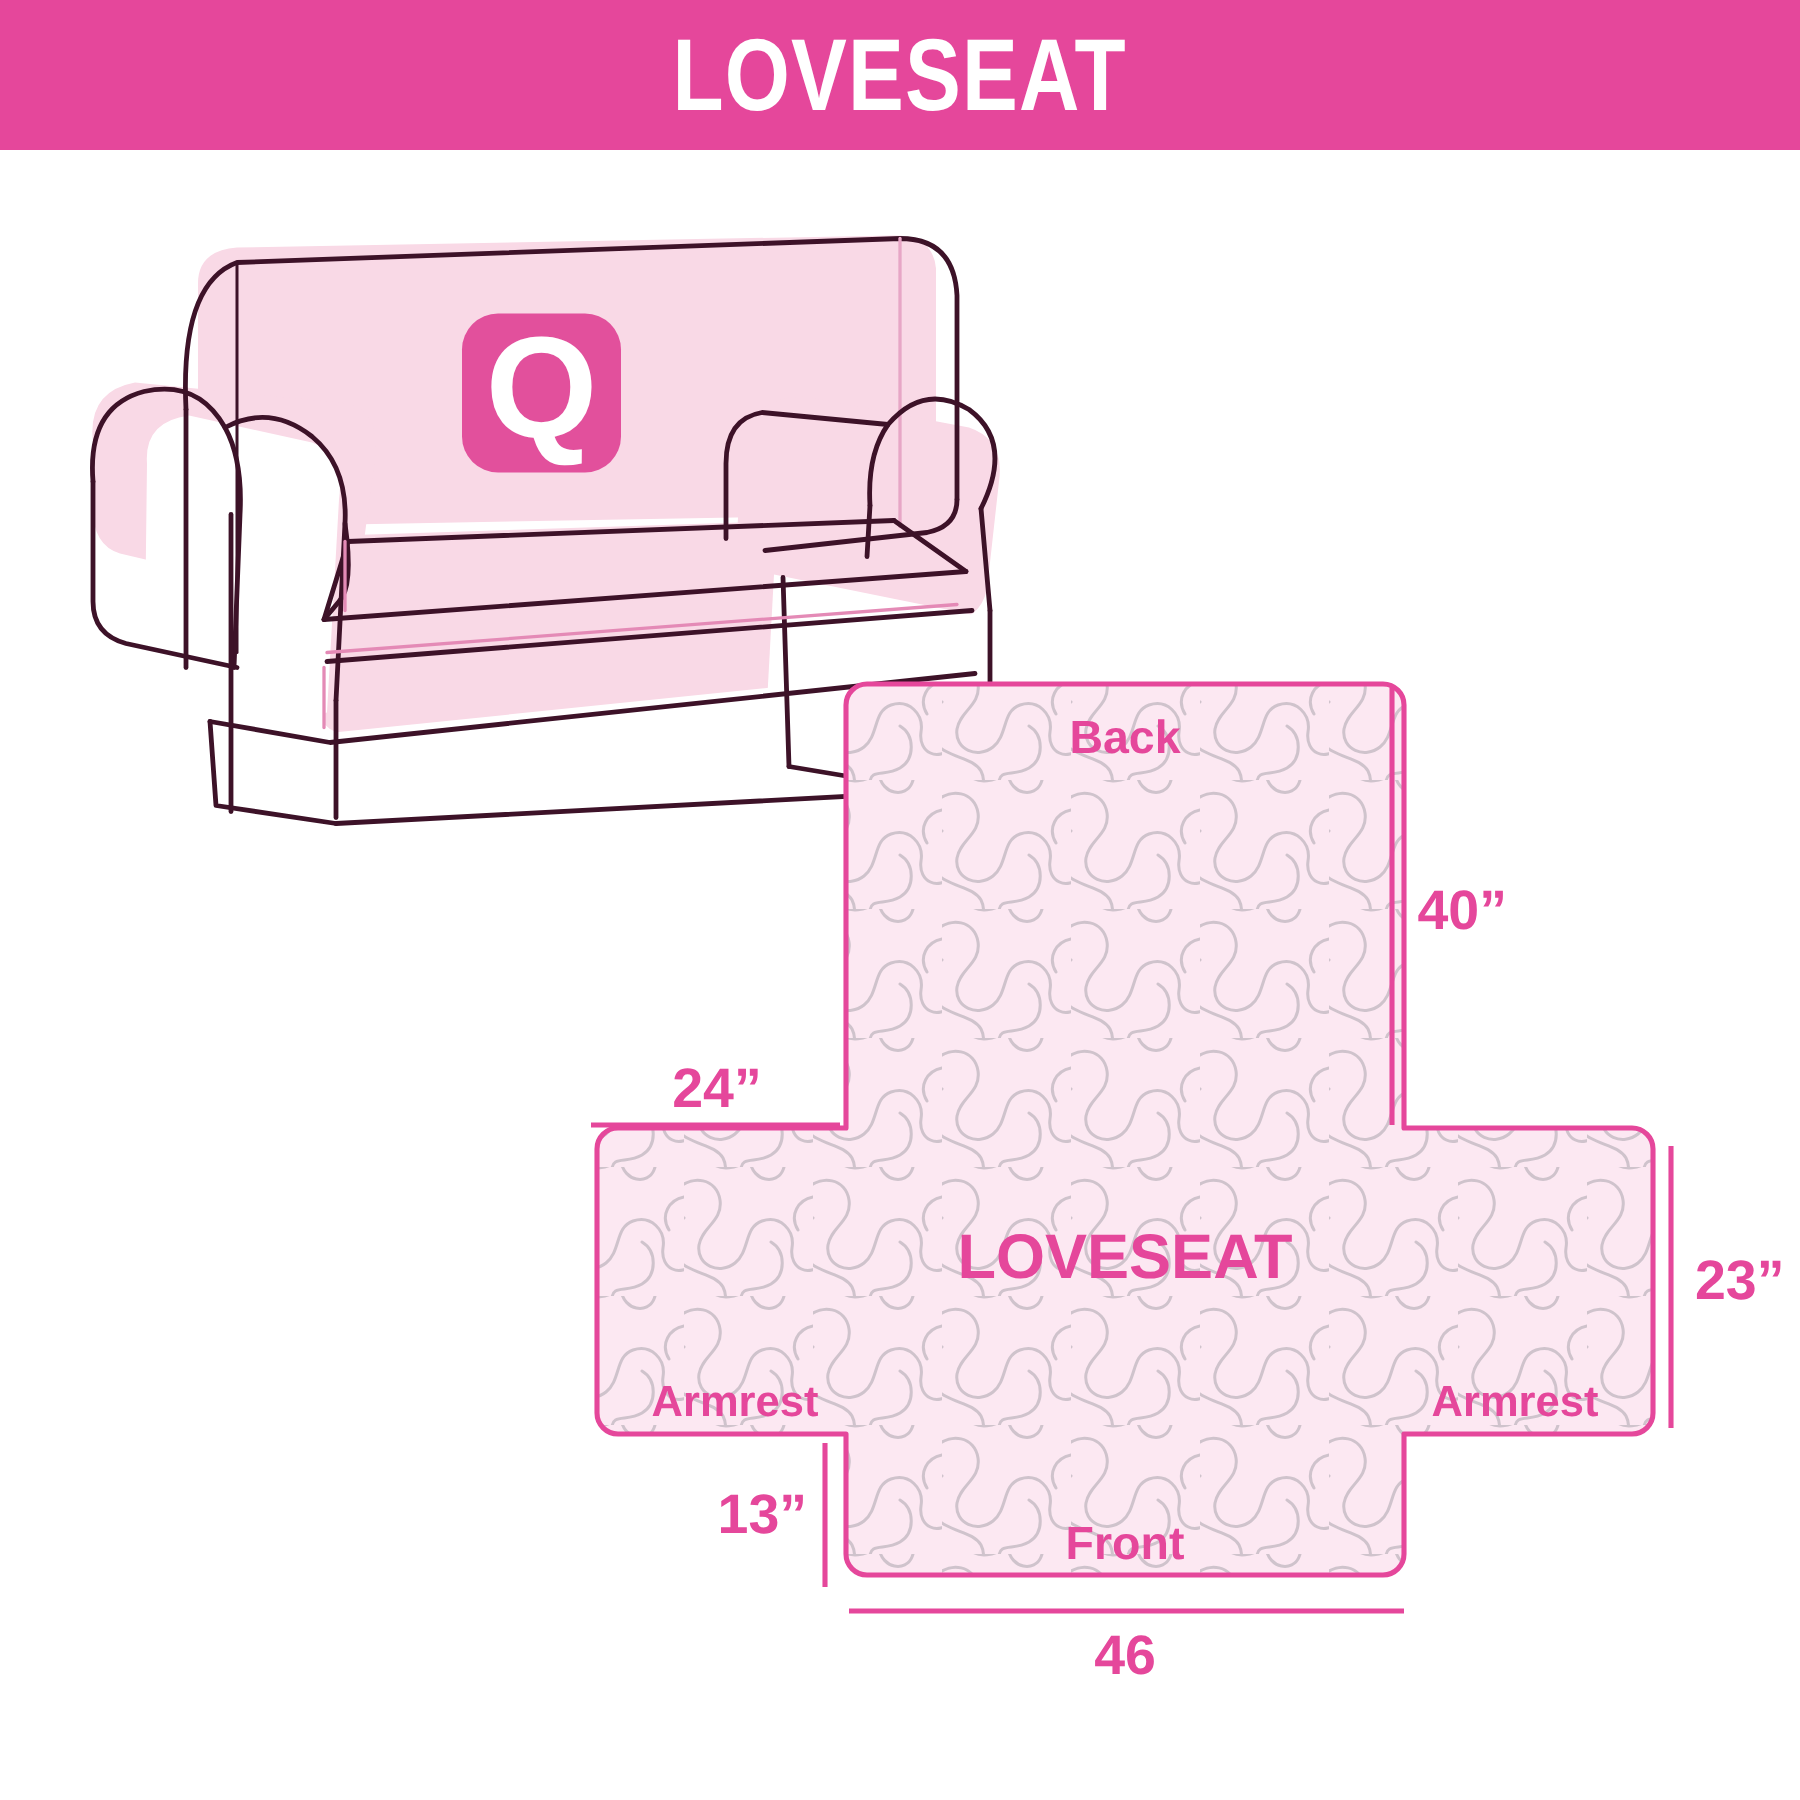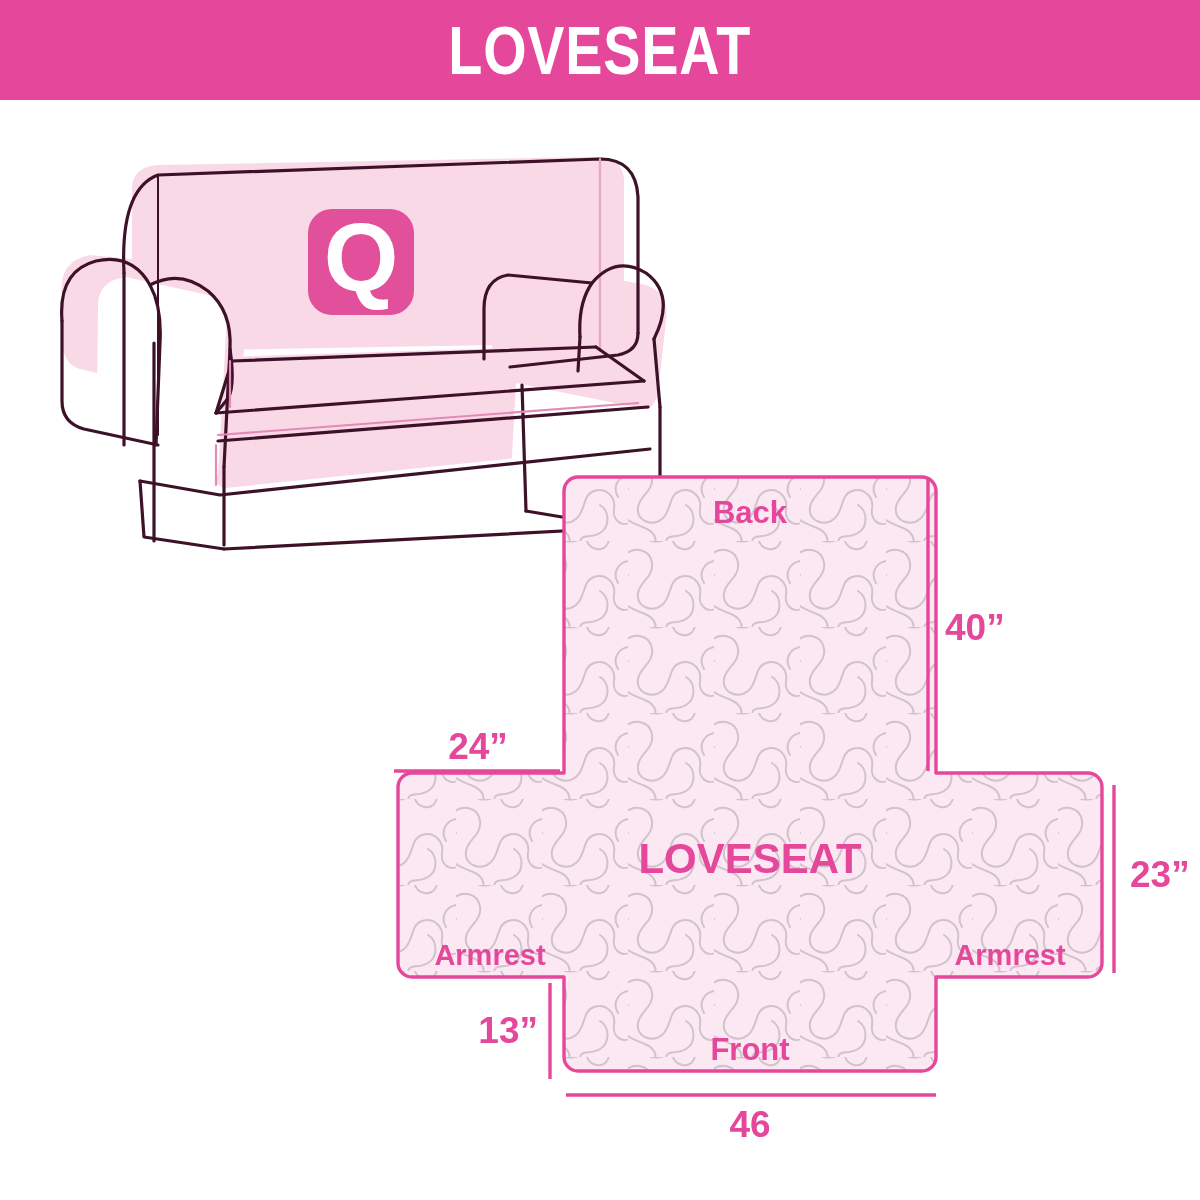--- a/index.html
+++ b/index.html
@@ -52,21 +52,21 @@
     position: absolute;
     left: 40px;
     top: 45px;
     width: 640px;
     height: 400px;
   }
 
   #flat-pattern-diagram {
     position: absolute;
     left: 370px;
-    top: 355px;
+    top: 334px;
     width: 830px;
     height: 700px;
   }
 
   svg { display: block; overflow: visible; }
 
   .dim-text {
     font-family: "Liberation Sans", sans-serif;
     font-weight: 700;
     fill: #e5479b;

